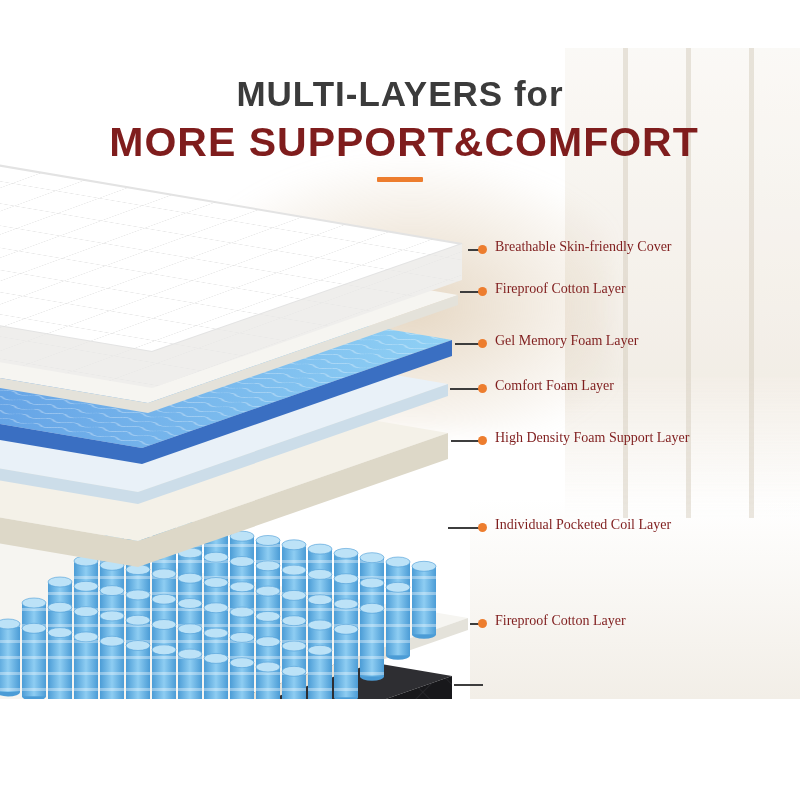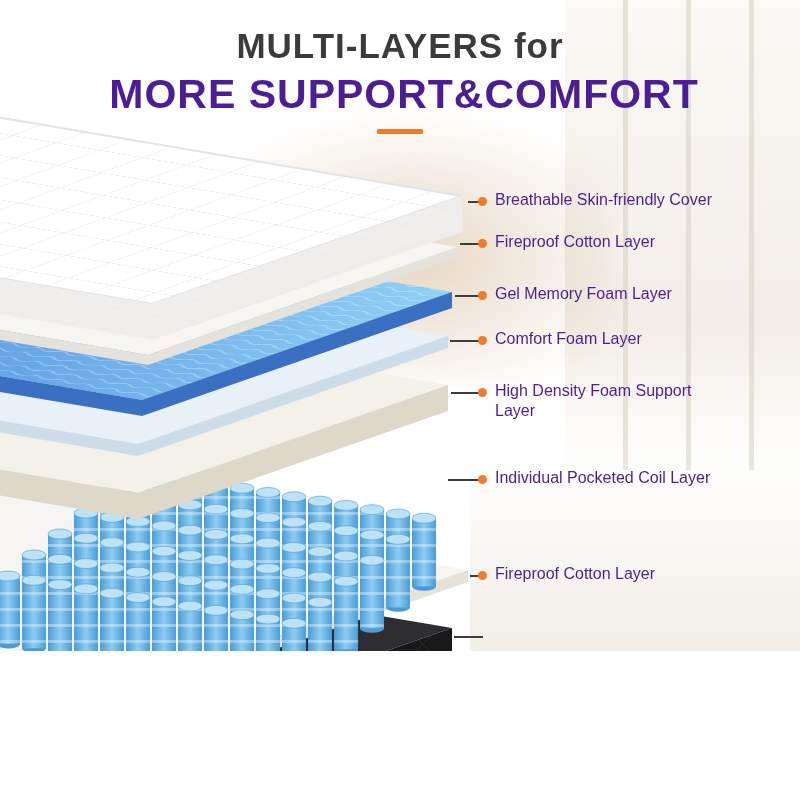--- a/index.html
+++ b/index.html
@@ -1,18 +1,18 @@
 <!DOCTYPE html>
 <html><head>
 <meta charset="utf-8">
 <style>
   html,body{margin:0;padding:0;background:#ffffff;}
   .stage{
     position:relative;width:800px;height:651px;overflow:hidden;
-    background:#ffffff;font-family:"Liberation Sans",sans-serif;
+    background:#ffffff;font-family:"Liberation Sans",sans-serif;margin-top:48px;
   }
   
   .bg{position:absolute;inset:0;z-index:0;}
   .bg-window{
     position:absolute;right:0;top:0;width:235px;height:470px;opacity:.8;
     background:
       repeating-linear-gradient(90deg, rgba(216,207,192,0) 0 58px, rgba(206,196,178,.55) 58px 63px),
       linear-gradient(to bottom,#faf8f4,#f0eae1 70%, rgba(240,234,225,0));
   }
   .bg-wall{
@@ -28,36 +28,36 @@
   .title{position:absolute;top:26px;left:0;right:0;text-align:center;z-index:3;}
   .title-line1{font-size:35px;font-weight:bold;color:#3b3b3b;letter-spacing:1px;}
   .title-line2{font-size:41px;font-weight:bold;letter-spacing:1px;margin-top:5px;}
   .title-dash{width:46px;height:5px;margin:11px auto 0;border-radius:1px;}
   
   svg.art{position:absolute;inset:0;z-index:1;}
   
   .leader{position:absolute;height:2px;background:#3d3d3d;z-index:2;}
   .callout{position:absolute;left:478px;display:flex;align-items:flex-start;gap:8px;z-index:2;}
   .dot{width:9px;height:9px;border-radius:50%;flex:none;margin-top:7px;}
-  .callout-text{font-size:16px;color:#4c1d95;line-height:1.25;}
+  .callout-text{font-size:14px;color:#7f1d1d;line-height:1.25;font-family:Liberation Serif, serif;}
 </style>
 </head>
 <body>
 
 <div class="stage">
 
   <div class="bg">
     <div class="bg-window"></div>
     <div class="bg-wall"></div>
     <div class="bg-floor"></div>
   </div>
 
   <div class="title">
     <div class="title-line1">MULTI-LAYERS for</div>
-    <div class="title-line2" style="color: #4c1d95; padding-left: 8px;">MORE SUPPORT&amp;COMFORT</div>
+    <div class="title-line2" style="color: #7f1d1d; padding-left: 8px;">MORE SUPPORT&amp;COMFORT</div>
     <div class="title-dash" style="background: rgb(237, 125, 46);"></div>
   </div>
 
   <svg class="art" id="mattress-svg" width="800" height="800" viewBox="0 0 800 800">
     <defs>
       <linearGradient id="gelTop" x1="0" y1="0" x2="1" y2="0">
         <stop offset="0" stop-color="#3f7bd8"></stop>
         <stop offset="1" stop-color="#90d1f5"></stop>
       </linearGradient>
       <linearGradient id="coilGrad" x1="0" y1="0" x2="1" y2="0">

